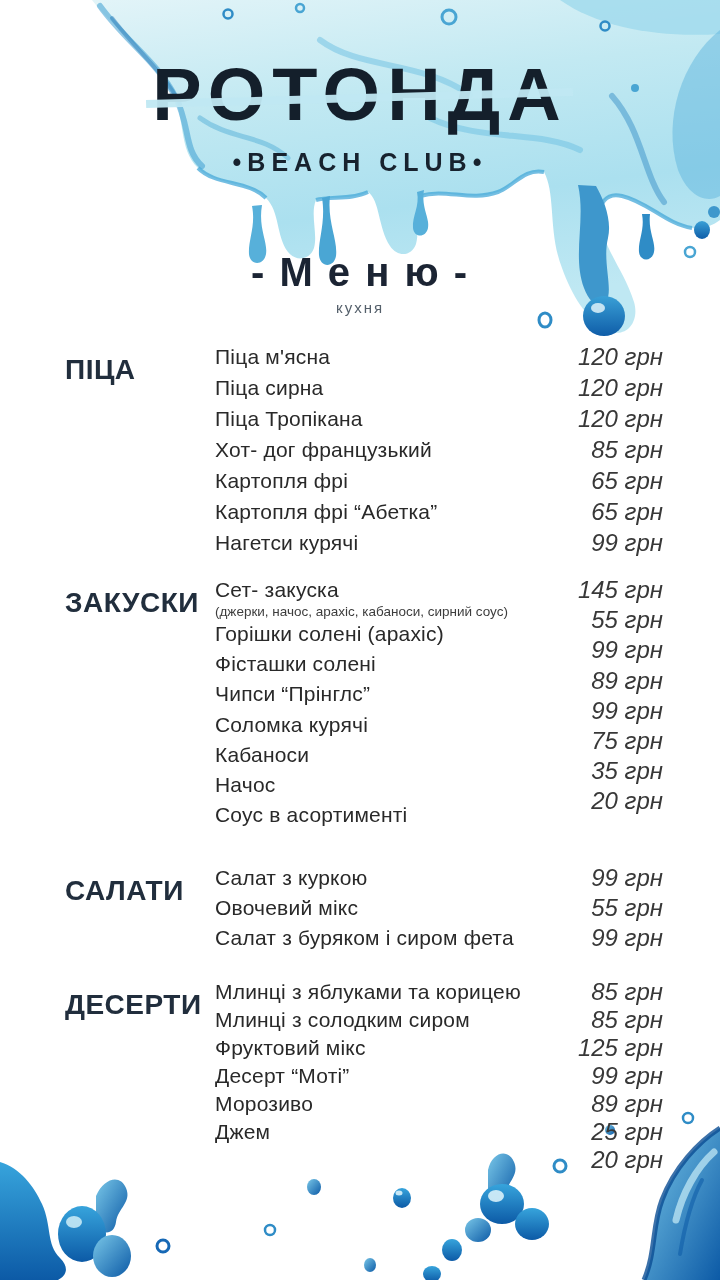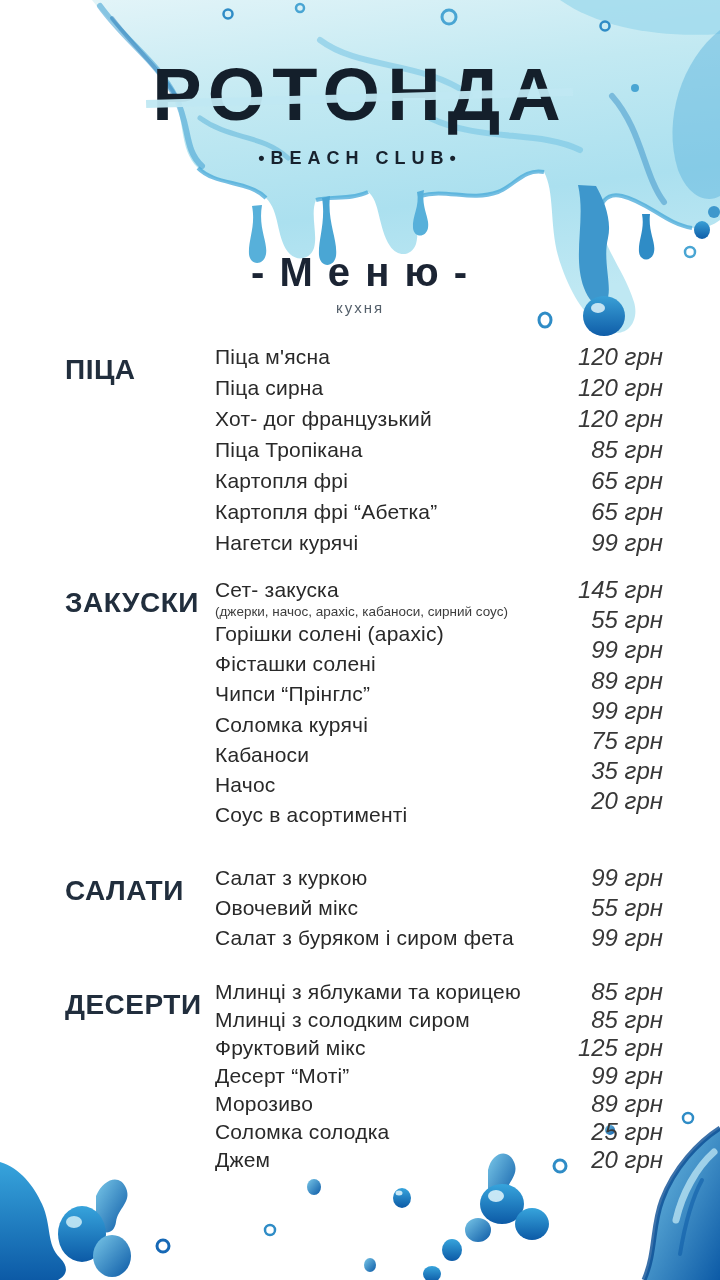--- a/index.html
+++ b/index.html
@@ -19,21 +19,21 @@
   .brand{position:absolute;top:58px;left:0;width:720px;text-align:center;z-index:2;color:#141f2b;}
   .brand-name{
     font-size:74px;font-weight:bold;letter-spacing:7px;line-height:1;
     margin:0;position:relative;display:inline-block;color:#141f2b;
   }
   .brand-name::after{ 
     content:"";position:absolute;left:-6px;right:-6px;top:36px;height:8px;
     background:rgba(192,232,242,0.95);transform:rotate(-1.6deg);
   }
   .brand-tagline{
-    margin-top:16px;font-size:18px;font-weight:bold;letter-spacing:6px;color:#17222e;
+    margin-top:16px;font-size:25px;font-weight:bold;letter-spacing:6px;color:#17222e;
   }
 
   
   .menu-title{
     position:absolute;top:250px;left:0;width:720px;text-align:center;z-index:2;
     font-size:40px;font-weight:bold;color:#1b2433;letter-spacing:2px;
   }
   .menu-subtitle{
     position:absolute;top:299px;left:0;width:720px;text-align:center;z-index:2;
     font-size:15px;color:#55606b;letter-spacing:2px;
@@ -187,24 +187,24 @@
       <section class="menu-section sec-0">
         <h2 class="sec-title">ПІЦА</h2>
         <div class="sec-items">
           <div class="item">
             <div class="item-name">Піца м'ясна</div>
           </div>
           <div class="item">
             <div class="item-name">Піца сирна</div>
           </div>
           <div class="item">
+            <div class="item-name">Піца Тропікана</div>
+          </div>
+          <div class="item">
             <div class="item-name">Хот- дог французький</div>
-          </div>
-          <div class="item">
-            <div class="item-name">Піца Тропікана</div>
           </div>
           <div class="item">
             <div class="item-name">Картопля фрі</div>
           </div>
           <div class="item">
             <div class="item-name">Картопля фрі “Абетка”</div>
           </div>
           <div class="item">
             <div class="item-name">Нагетси курячі</div>
           </div>
@@ -290,23 +290,20 @@
           <div class="item">
             <div class="item-name">Фруктовий мікс</div>
           </div>
           <div class="item">
             <div class="item-name">Десерт “Моті”</div>
           </div>
           <div class="item">
             <div class="item-name">Морозиво</div>
           </div>
           <div class="item">
-            <div class="item-name">Соломка солодка</div>
-          </div>
-          <div class="item">
             <div class="item-name">Джем</div>
           </div>
         </div>
         <div class="sec-prices">
           <div class="price">85 грн</div>
           <div class="price">85 грн</div>
           <div class="price">125 грн</div>
           <div class="price">99 грн</div>
           <div class="price">89 грн</div>
           <div class="price">25 грн</div>

